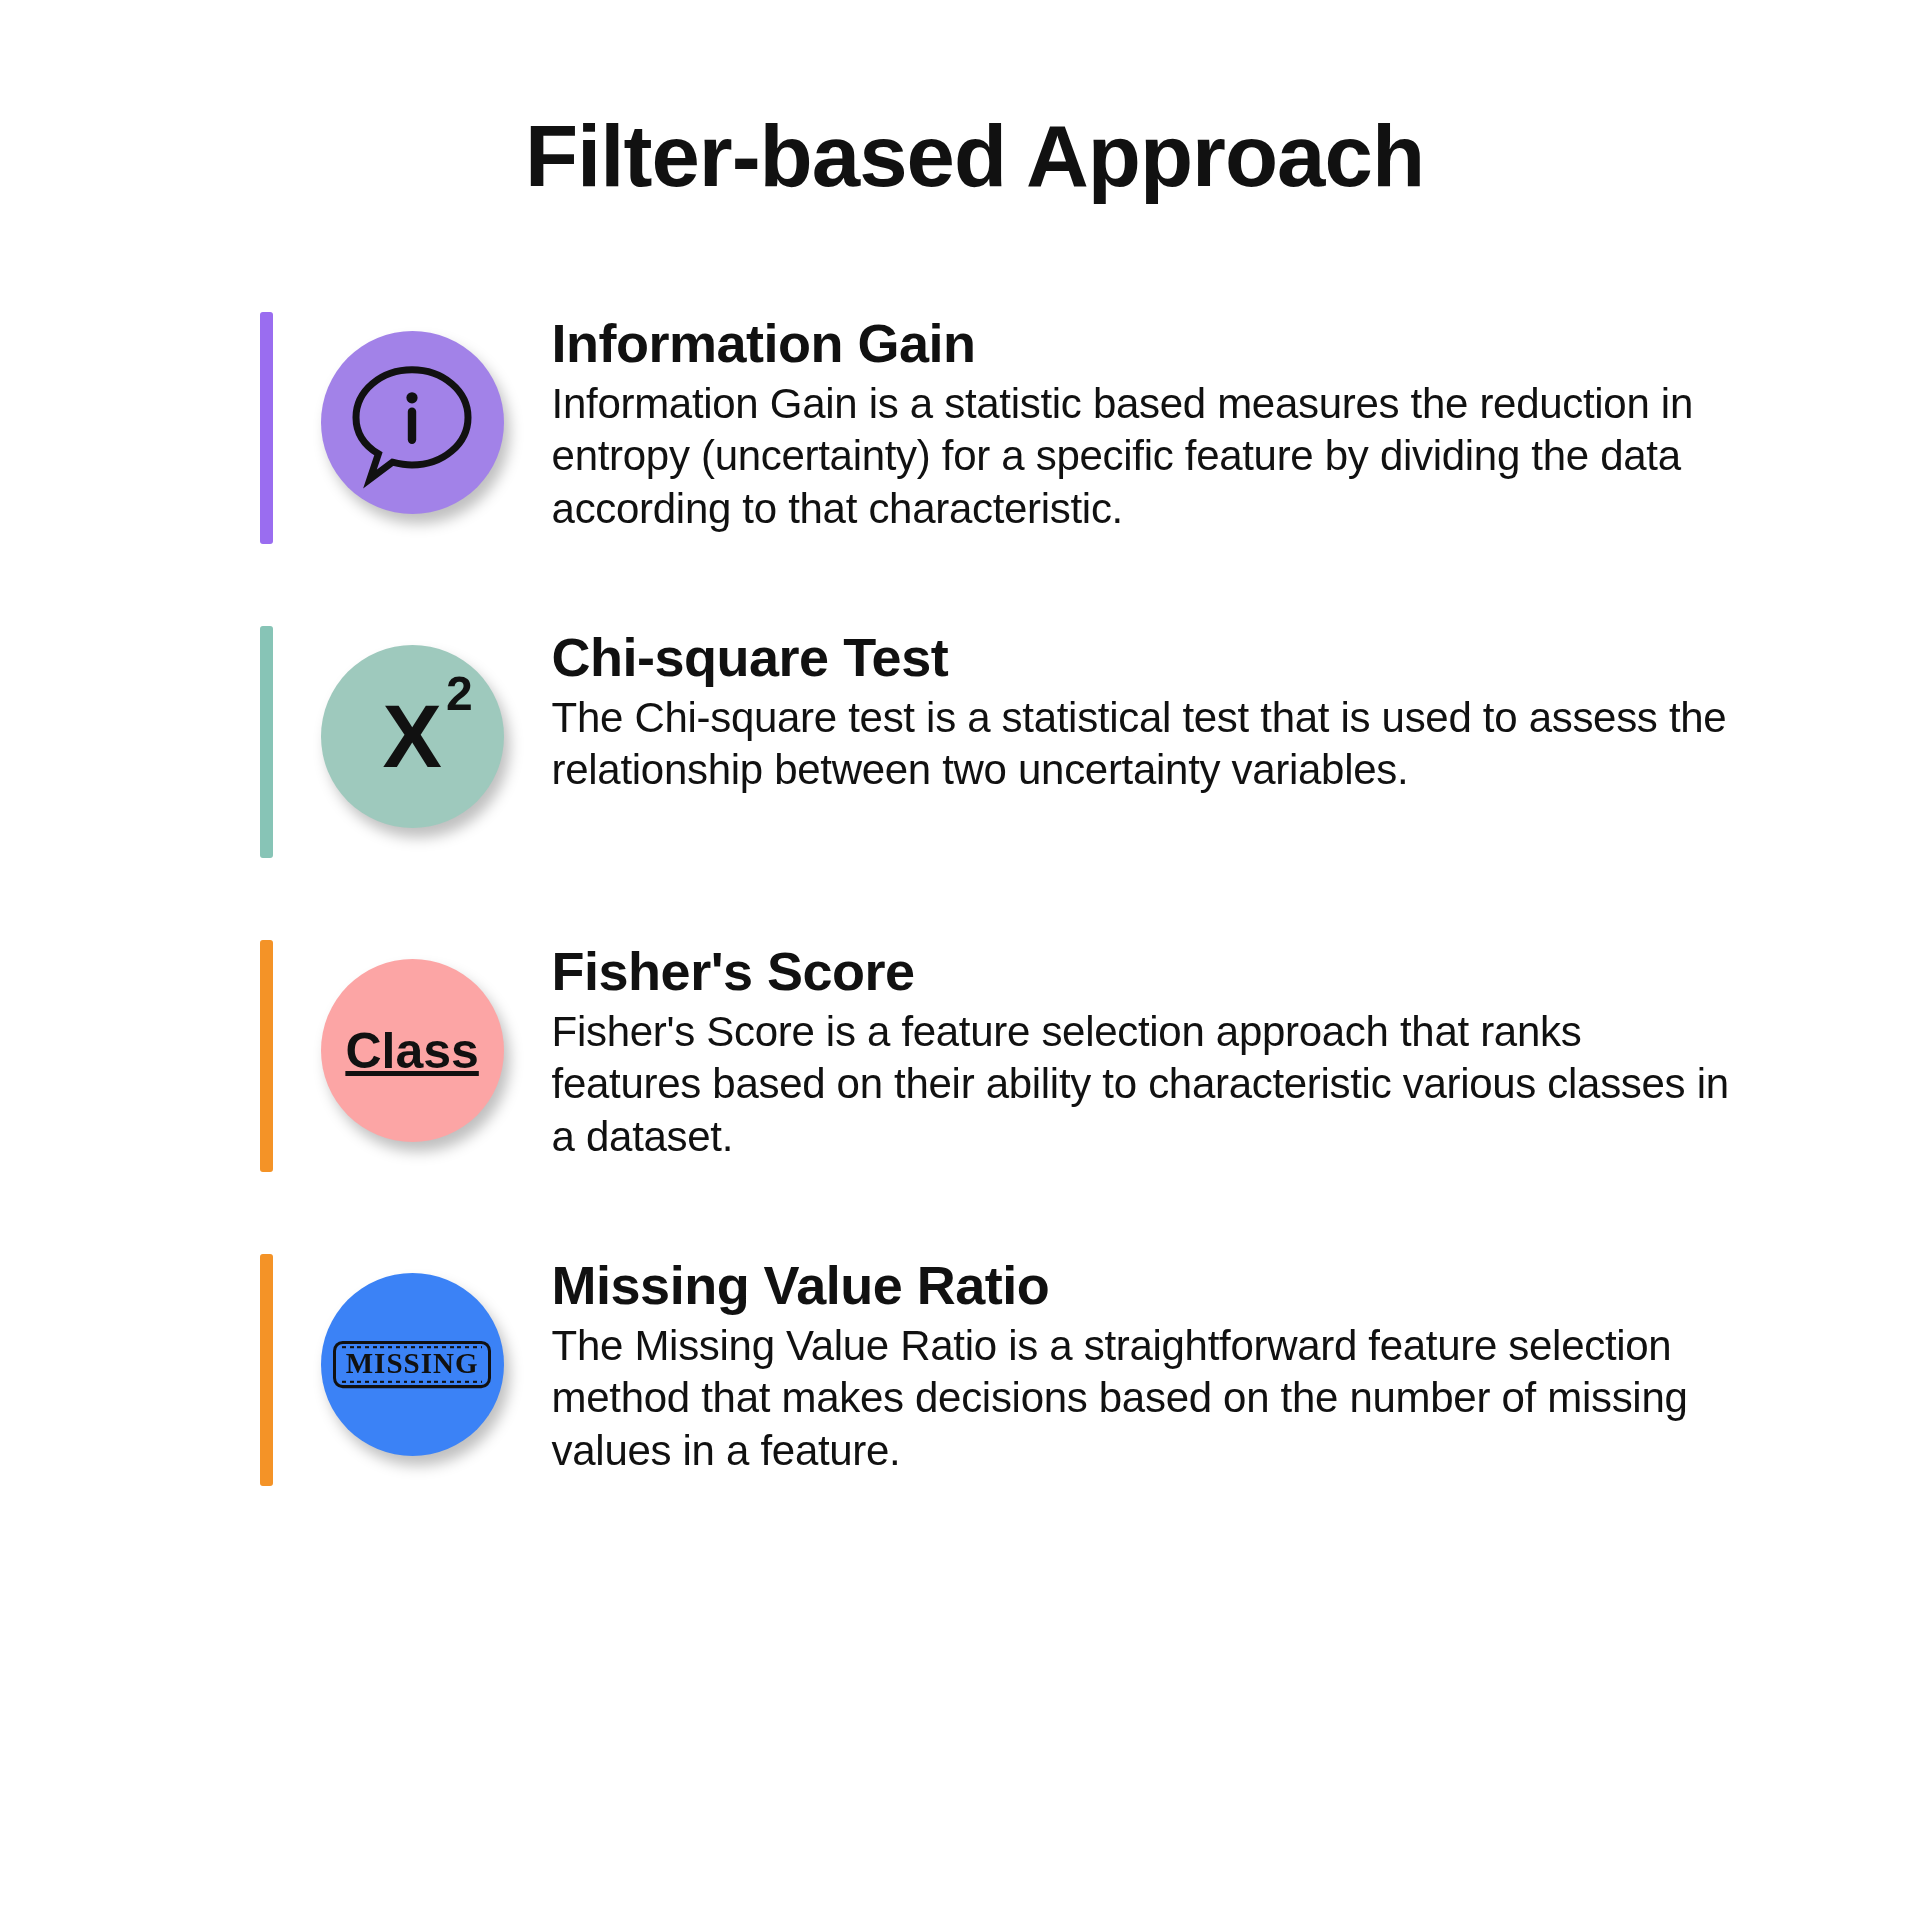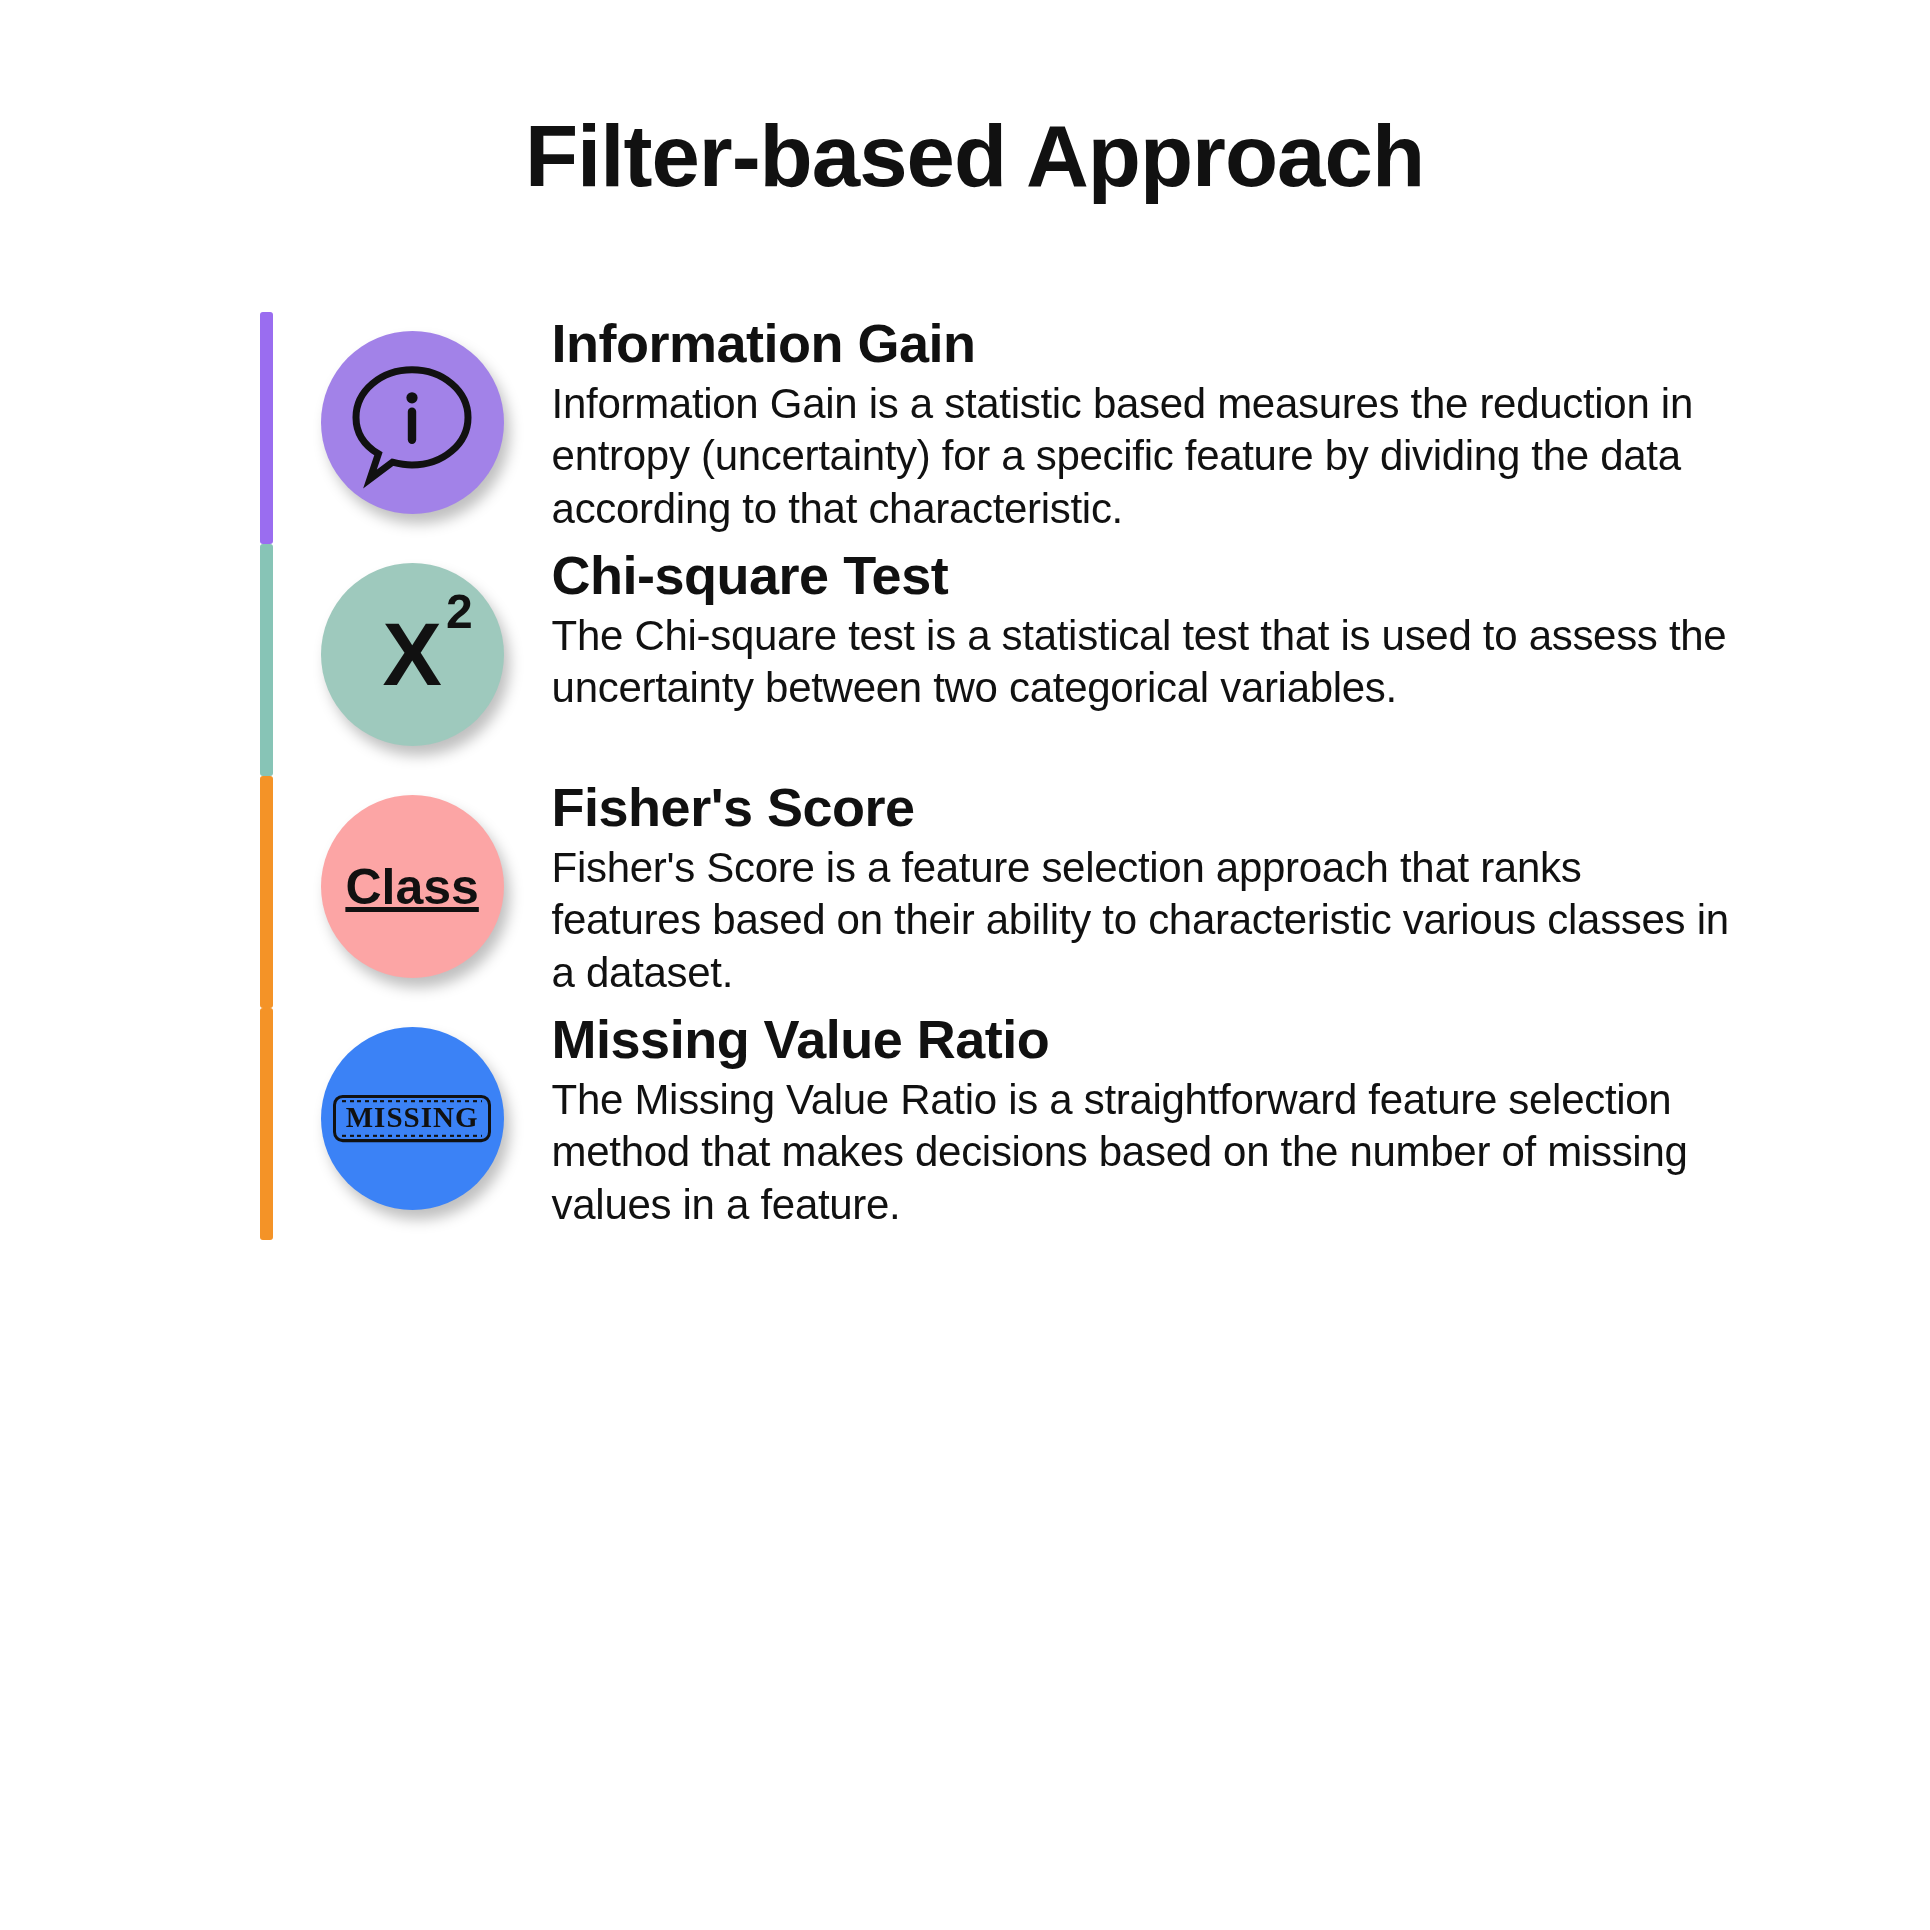--- a/index.html
+++ b/index.html
@@ -19,20 +19,21 @@
   .title {
     font-size: 87px;
     font-weight: 800;
     text-align: center;
     letter-spacing: -1px;
     margin-bottom: 106px;
   }
   .items {
     display: flex;
     flex-direction: column;
+    gap: 82px;
     padding-left: 48px;
   }
   .item {
     display: flex;
     align-items: flex-start;
     gap: 48px;
   }
   .bar {
     width: 12.6px;
     height: 232px;
@@ -146,21 +147,21 @@
 
     <div class="item">
       <div class="bar bar-2"></div>
       <div class="iconwrap icon-2">
         <div class="chi">
           <span>X</span><span class="sup">2</span>
         </div>
       </div>
       <div class="text">
         <div class="heading">Chi-square Test</div>
-        <div class="desc">The Chi-square test is a statistical test that is used to assess the uncertainty between two categorical variables.</div>
+        <div class="desc">The Chi-square test is a statistical test that is used to assess the relationship between two uncertainty variables.</div>
       </div>
     </div>
 
     <div class="item">
       <div class="bar bar-3"></div>
       <div class="iconwrap icon-3">
         <span class="class-label">Class</span>
       </div>
       <div class="text">
         <div class="heading">Fisher's Score</div>

